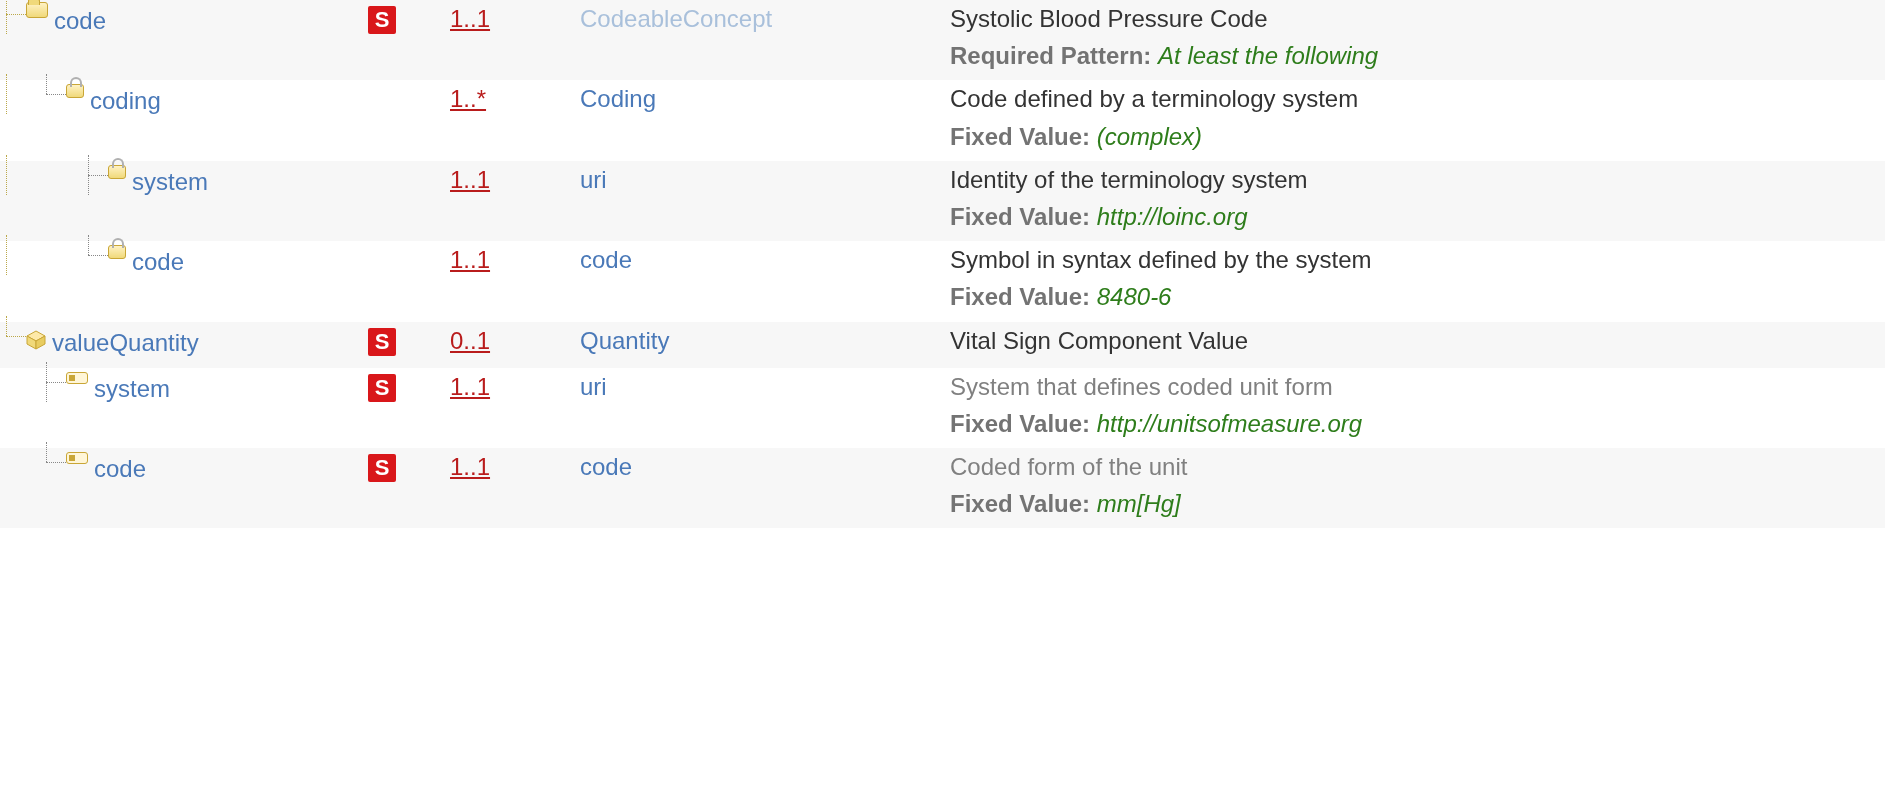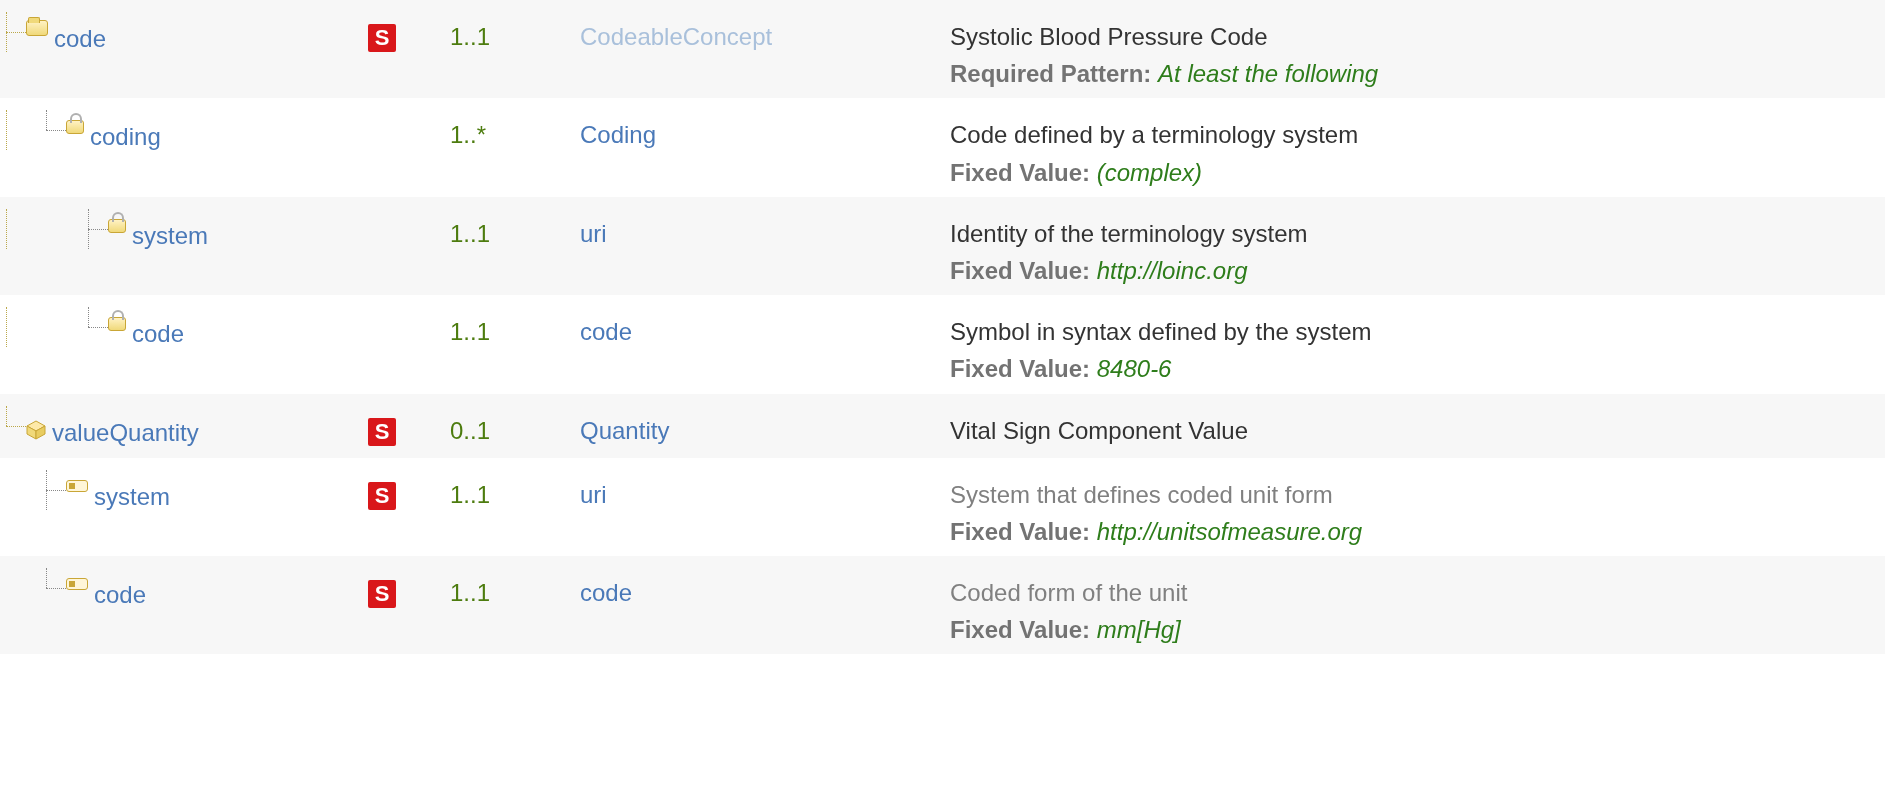--- a/index.html
+++ b/index.html
@@ -1,23 +1,23 @@
 <!DOCTYPE html>
 <html><head>
 <meta charset="utf-8">
 <style>
   * { box-sizing:border-box; margin:0; padding:0; }
   body { font-family:Verdana,Geneva,sans-serif; font-size:24px; color:#333; background:#fff; width:1885px; }
   table { border-collapse:collapse; width:100%; table-layout:fixed; }
   tr.odd { background:#f7f7f7; }
   tr.even { background:#ffffff; }
-  td { vertical-align:top; padding:18px 8px 6px 8px; line-height:1.55; }
+  td { vertical-align:top; padding:0 8px 6px 8px; line-height:1.55; }
   td.col-name { width:360px; padding-left:0; padding-right:0; white-space:nowrap; position:relative; }
   td.col-flag { width:82px; }
-  td.col-card { width:130px; color:#4d7c0f; }
+  td.col-card { width:130px; color:#b91c1c;text-decoration:underline; }
   td.col-type { width:370px;margin-top:20px; }
   td.col-desc { }
   .card-grey { color:#808080; }
   a.link { color:#4a79b8; text-decoration:none; }
   a.link-muted { color:#a9c0db; text-decoration:none; }
   .flag-s { display:inline-block; width:28px; height:28px; background:#d9171a; color:#fff; font-weight:bold; text-align:center; line-height:28px; font-size:22px; border-radius:2px; }
   .desc-grey { color:#808080; }
   .label { font-weight:bold; color:#737373; }
   .fv { color:#2e7d1b;font-style:italic; }
   .vline { display:inline-block; width:22px; height:40px; border-left:1px dotted #bba84a; vertical-align:top; margin-top:-6px; margin-bottom:-10px; }

